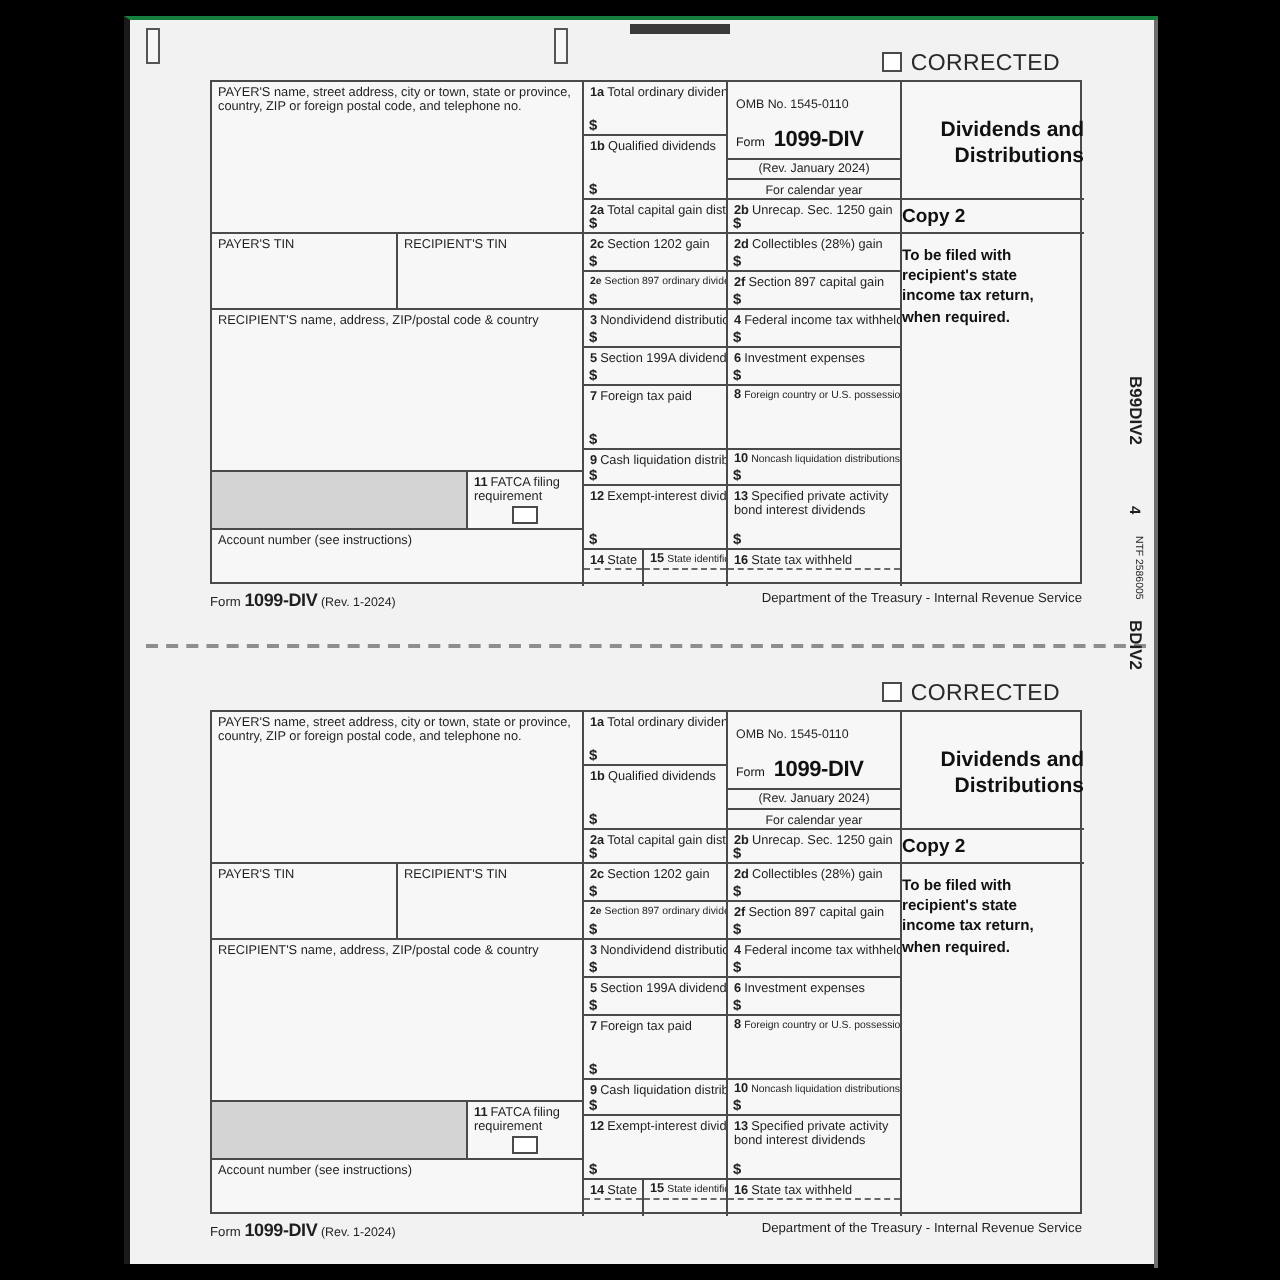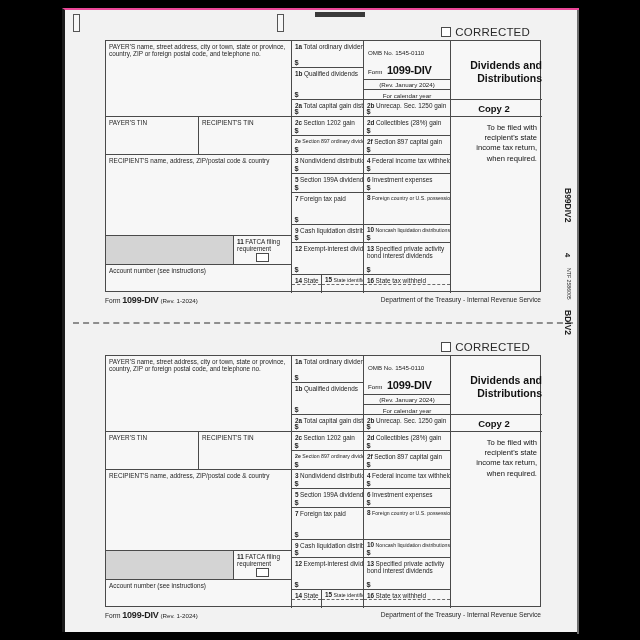--- a/index.html
+++ b/index.html
@@ -9,21 +9,21 @@
     background: #000;
     font-family: "Liberation Sans", sans-serif;
     overflow: hidden;
   }
   .page {
     position: absolute;
     left: 62px; top: 8px;
     width: 517px; height: 624px;
     background: #f2f2f2;
     border-left: 3px solid #1a1a1a;
-    border-top: 2px solid #ec4899;
+    border-top: 2px solid #15803d;
   }
   .page-right-edge {
     position: absolute; right: 0; top: 0;
     width: 2px; height: 624px; background: #6d6d6d;
   }
   .tick {
     position: absolute; top: 4px;
     width: 7px; height: 18px;
     background: #f7f7f7;
     border: 1px solid #555;
@@ -95,26 +95,26 @@
   .ctr { text-align: center; }
 
   .title-box {
     position: absolute;
     font-size: 10.5px; font-weight: bold; color: #111;
     text-align: right; line-height: 13px;
   }
   .copy2 {
     position: absolute;
     font-size: 9.5px; font-weight: bold; color: #111;
-    text-align: center; padding-right: 5px;
+    text-align: left; padding-right: 5px;
   }
   .copy2-sub {
     position: absolute;
-    font-size: 7.6px; font-weight: normal; color: #111;
-    text-align: right; line-height: 10.2px; padding-right: 5px;
+    font-size: 7.6px; font-weight: bold; color: #111;
+    line-height: 10.2px; padding-right: 5px;
   }
 
   .fatca-chk {
     position: absolute; left: 22px; bottom: 2px;
     width: 13px; height: 9px;
     border: 1px solid #4a4a4a; background: #fff;
   }
 
   .dash-h {
     position: absolute; left: 0; width: 100%; height: 0;

